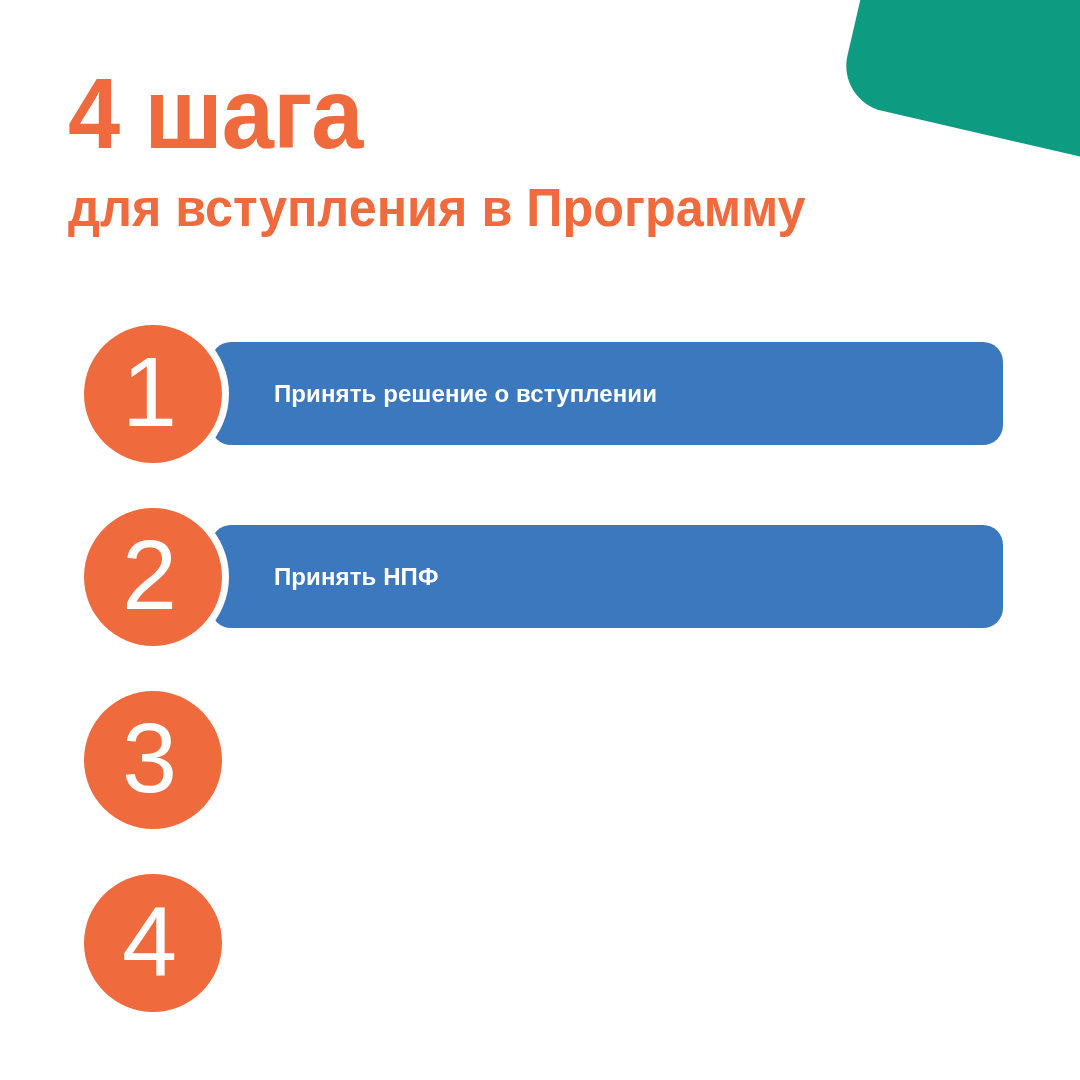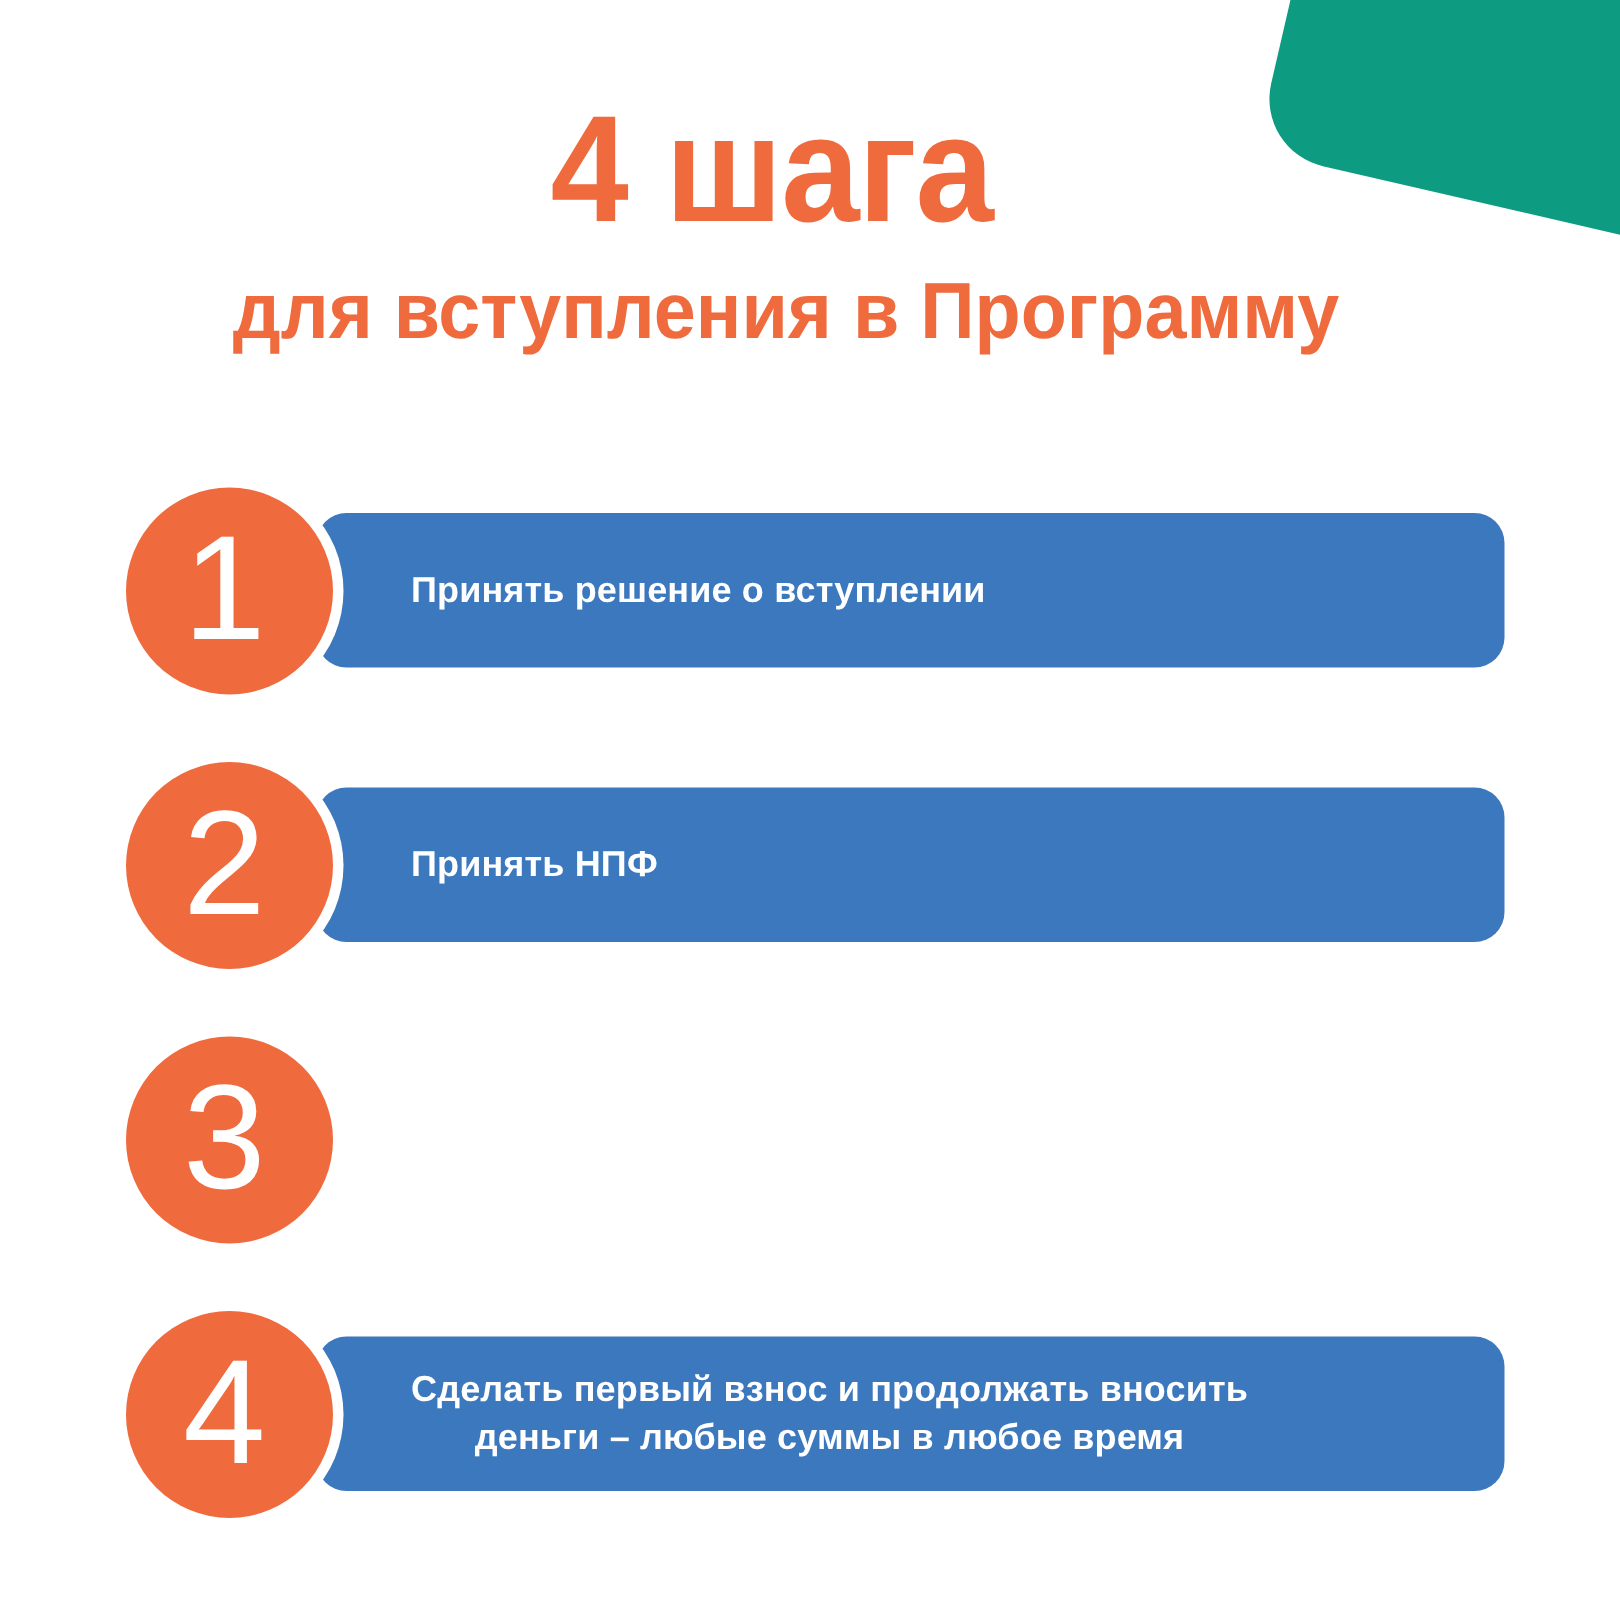--- a/index.html
+++ b/index.html
@@ -10,21 +10,20 @@
   body {
     font-family: "Liberation Sans", sans-serif;
   }
 
   #canvas {
     position: relative;
     width: 1080px;
     height: 1080px;
     background: #ffffff;
     overflow: hidden;
-    text-align: center;
   }
 
   
   .corner-shape {
     position: absolute;
     top: -118px;
     left: 862px;
     width: 340px;
     height: 260px;
     background: #0D9B81;
@@ -158,23 +157,19 @@
       </div>
     </div>
 
     <div class="step-row">
       <div class="step-badge">
         <span class="step-number">3</span>
       </div>
     </div>
 
     <div class="step-row">
-      <div class="step-bar">
-        <div class="step-text">Сделать первый взнос и продолжать вносить
-деньги – любые суммы в любое время</div>
-      </div>
       <div class="step-badge">
         <span class="step-number">4</span>
       </div>
     </div>
 
   </div>
 </div>
 
 </body></html>

